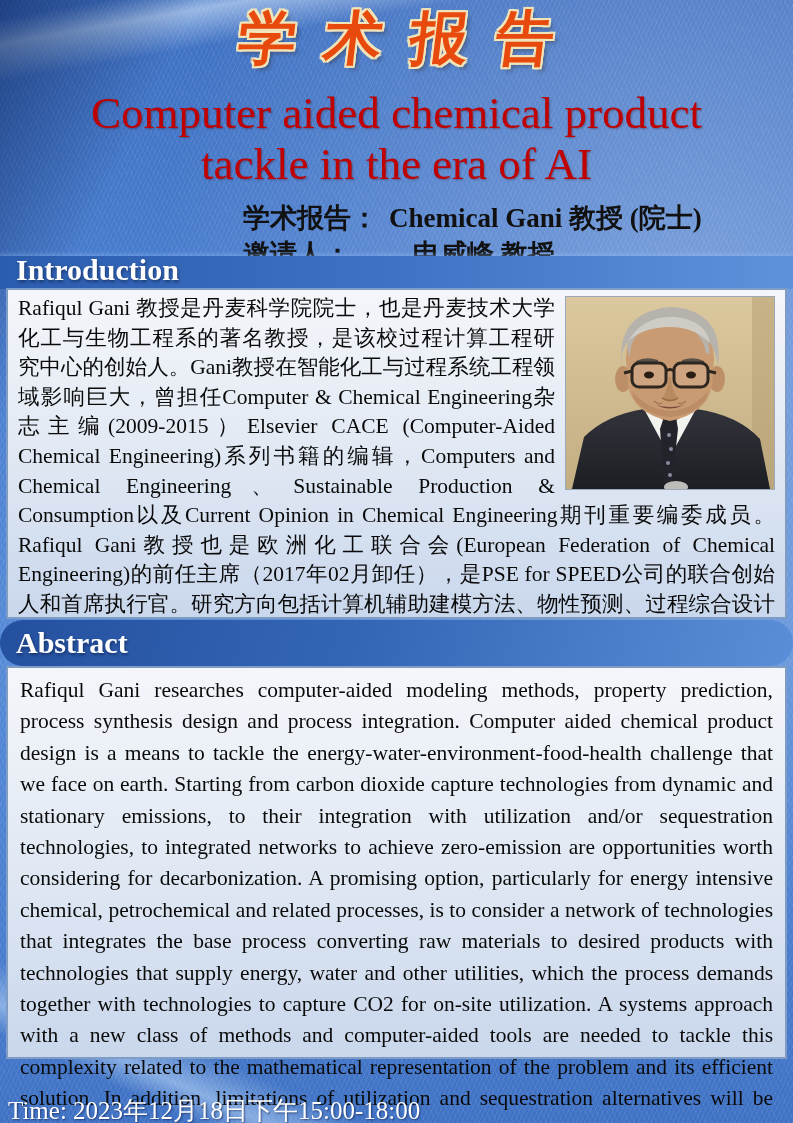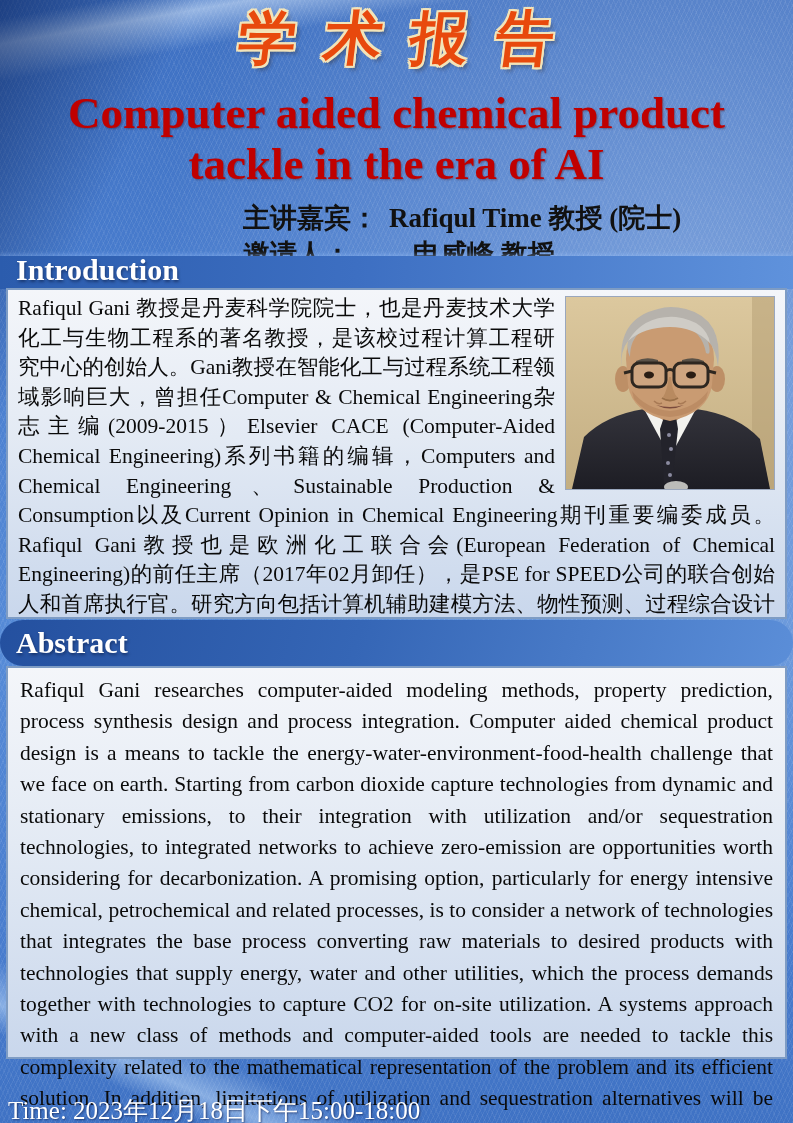--- a/index.html
+++ b/index.html
@@ -29,21 +29,21 @@
     transform:skewX(-7deg);
     text-shadow:
       -2px 0 #f2e4ba, 2px 0 #f2e4ba, 0 -2px #f2e4ba, 0 2px #f2e4ba,
       -2px -2px #f2e4ba, 2px -2px #f2e4ba, -2px 2px #f2e4ba, 2px 2px #f2e4ba,
       4px 4px 4px rgba(40,20,0,.35);
   }
   
   .main-title{
     position:absolute;top:88px;left:0;width:100%;
     text-align:center;color:#c00000;
-    font-weight:bold;font-size:45px;line-height:51px;
+    font-weight:normal;font-size:45px;line-height:51px;
     text-shadow:1px 1px 2px rgba(60,0,0,.35);
   }
   
   .speakers{
     position:absolute;top:200px;left:243px;
     color:#111;font-weight:bold;font-size:27px;line-height:36px;
     font-family:"Liberation Serif","DejaVu Serif",serif;
   }
   .speakers .row{white-space:nowrap;}
   .speakers .lbl{display:inline-block;min-width:146px;}
@@ -107,21 +107,21 @@
 
   <div class="banner">学术报告</div>
 
   <div class="main-title">
     <div>Computer aided chemical product</div>
     <div>tackle in the era of AI</div>
   </div>
 
   <div class="speakers">
     <div class="row row1">
-      <span class="lbl">主讲嘉宾：</span><span class="val">Rafiqul Time 教授 (院士)</span>
+      <span class="lbl">学术报告：</span><span class="val">Chemical Gani 教授 (院士)</span>
     </div>
     <div class="row row2">
       <span class="lbl">邀请人：</span><span class="val">申威峰  教授</span>
     </div>
   </div>
 
   <div class="intro-band"></div>
   <div class="section-heading intro-heading">Introduction</div>
 
   <div class="panel intro-panel">

